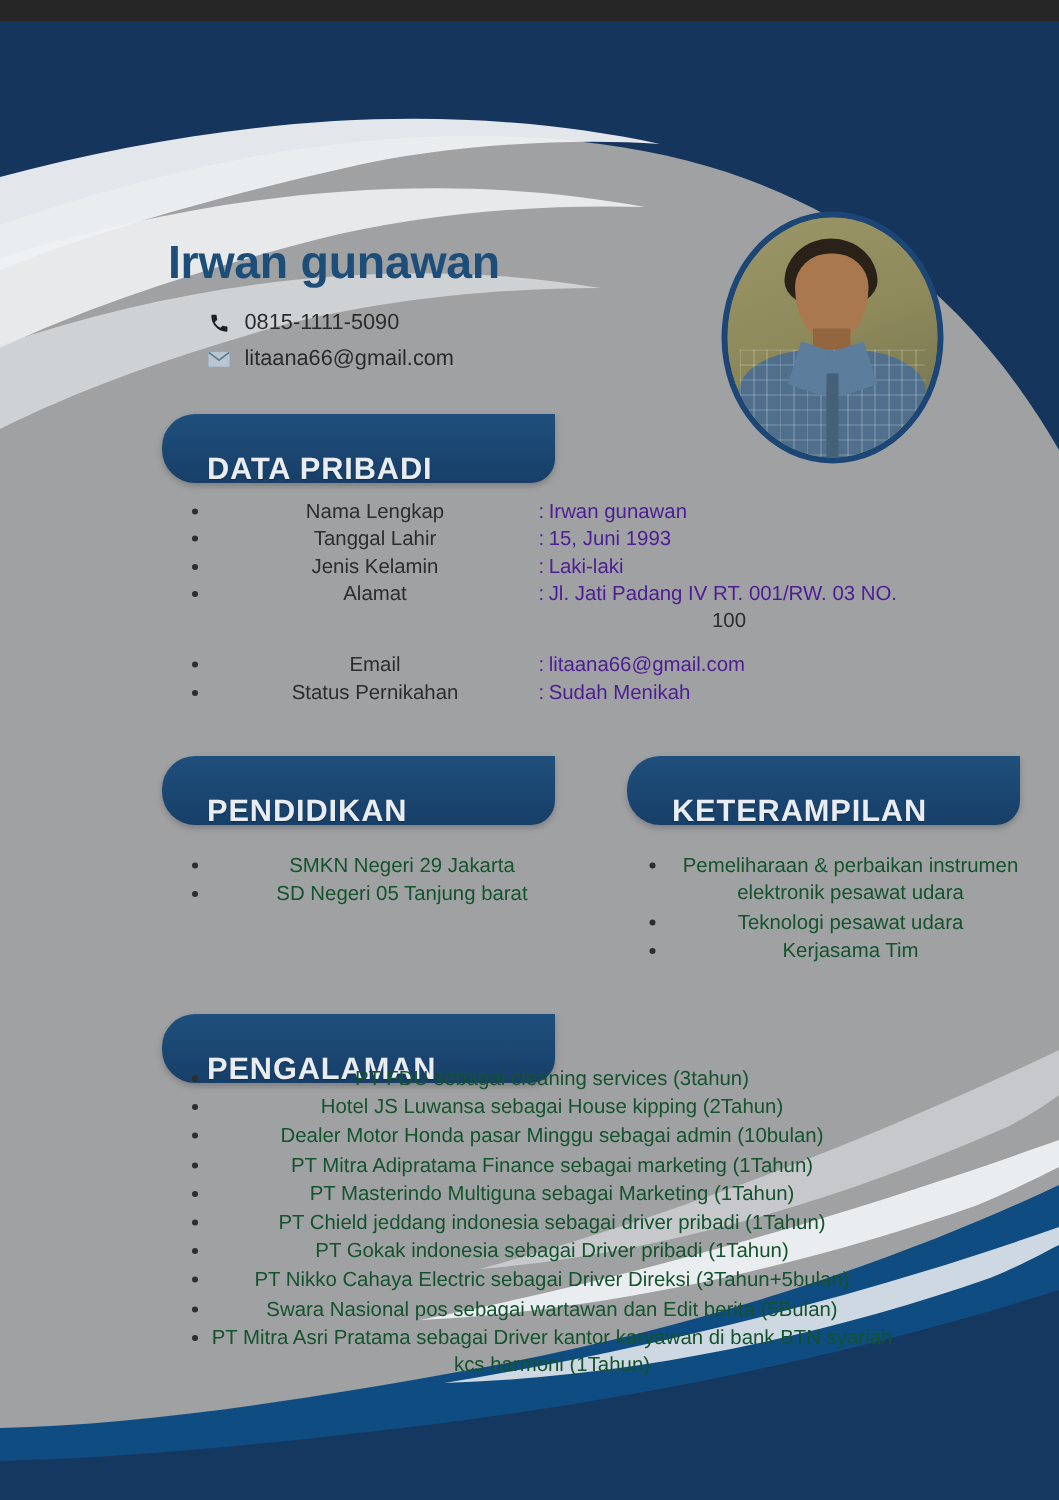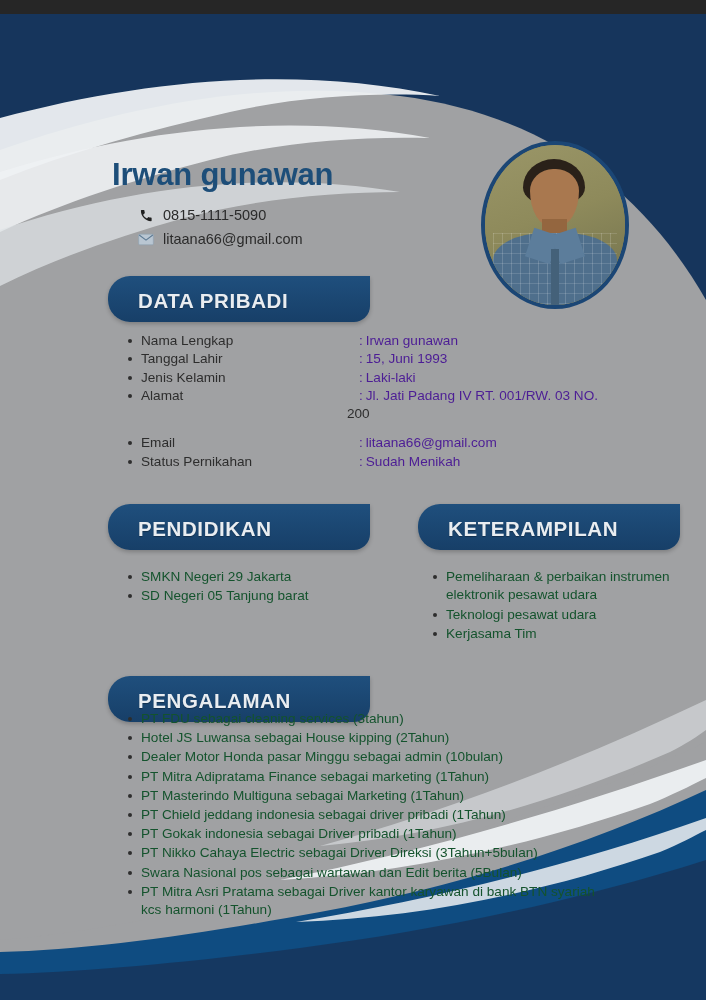--- a/index.html
+++ b/index.html
@@ -10,20 +10,21 @@
   body {
     font-family: "Liberation Sans", sans-serif;
   }
 
   #page {
     position: relative;
     width: 706px;
     height: 1000px;
     overflow: hidden;
     background: #a0a1a3;
+    text-align: center;
   }
 
   
   .top-strip {
     position: absolute;
     left: 0; top: 0;
     width: 706px; height: 14px;
     background: #262626;
     z-index: 40;
   }
@@ -151,21 +152,21 @@
     height: 46px;
     background: linear-gradient(180deg, #1d4a76 0%, #174струк 0%, #17406a 100%);
     background: linear-gradient(180deg, #1f4f7d 0%, #173f68 100%);
     border-radius: 22px 0 16px 22px;
     box-shadow: 0 2px 4px rgba(0,0,0,.22);
     z-index: 20;
   }
   .banner-label {
     position: absolute;
     left: 30px;
-    top: 4px;
+    top: 16px;
     height: 41px;
     display: flex;
     align-items: center;
     font-size: 20.5px;
     font-weight: bold;
     color: #e9edf1;
     letter-spacing: 0.6px;
     white-space: nowrap;
     text-shadow: 0 1px 1px rgba(0,0,0,.3);
   }
@@ -326,21 +327,21 @@
       <div class="pd-value"><span class="colon">:</span><span>15, Juni 1993</span></div>
     </div>
     <div class="pd-row">
       <div class="pd-label">Jenis Kelamin</div>
       <div class="pd-value"><span class="colon">:</span><span>Laki-laki</span></div>
     </div>
     <div class="pd-row">
       <div class="pd-label">Alamat</div>
       <div class="pd-value"><span class="colon">:</span><span>Jl. Jati Padang IV RT. 001/RW. 03 NO.</span></div>
     </div>
-    <div class="pd-cont">200</div>
+    <div class="pd-cont">100</div>
 
     <div class="pd-row spacer"></div>
 
     <div class="pd-row">
       <div class="pd-label">Email</div>
       <div class="pd-value"><span class="colon">:</span><span>litaana66@gmail.com</span></div>
     </div>
     <div class="pd-row">
       <div class="pd-label">Status Pernikahan</div>
       <div class="pd-value"><span class="colon">:</span><span>Sudah Menikah</span></div>

